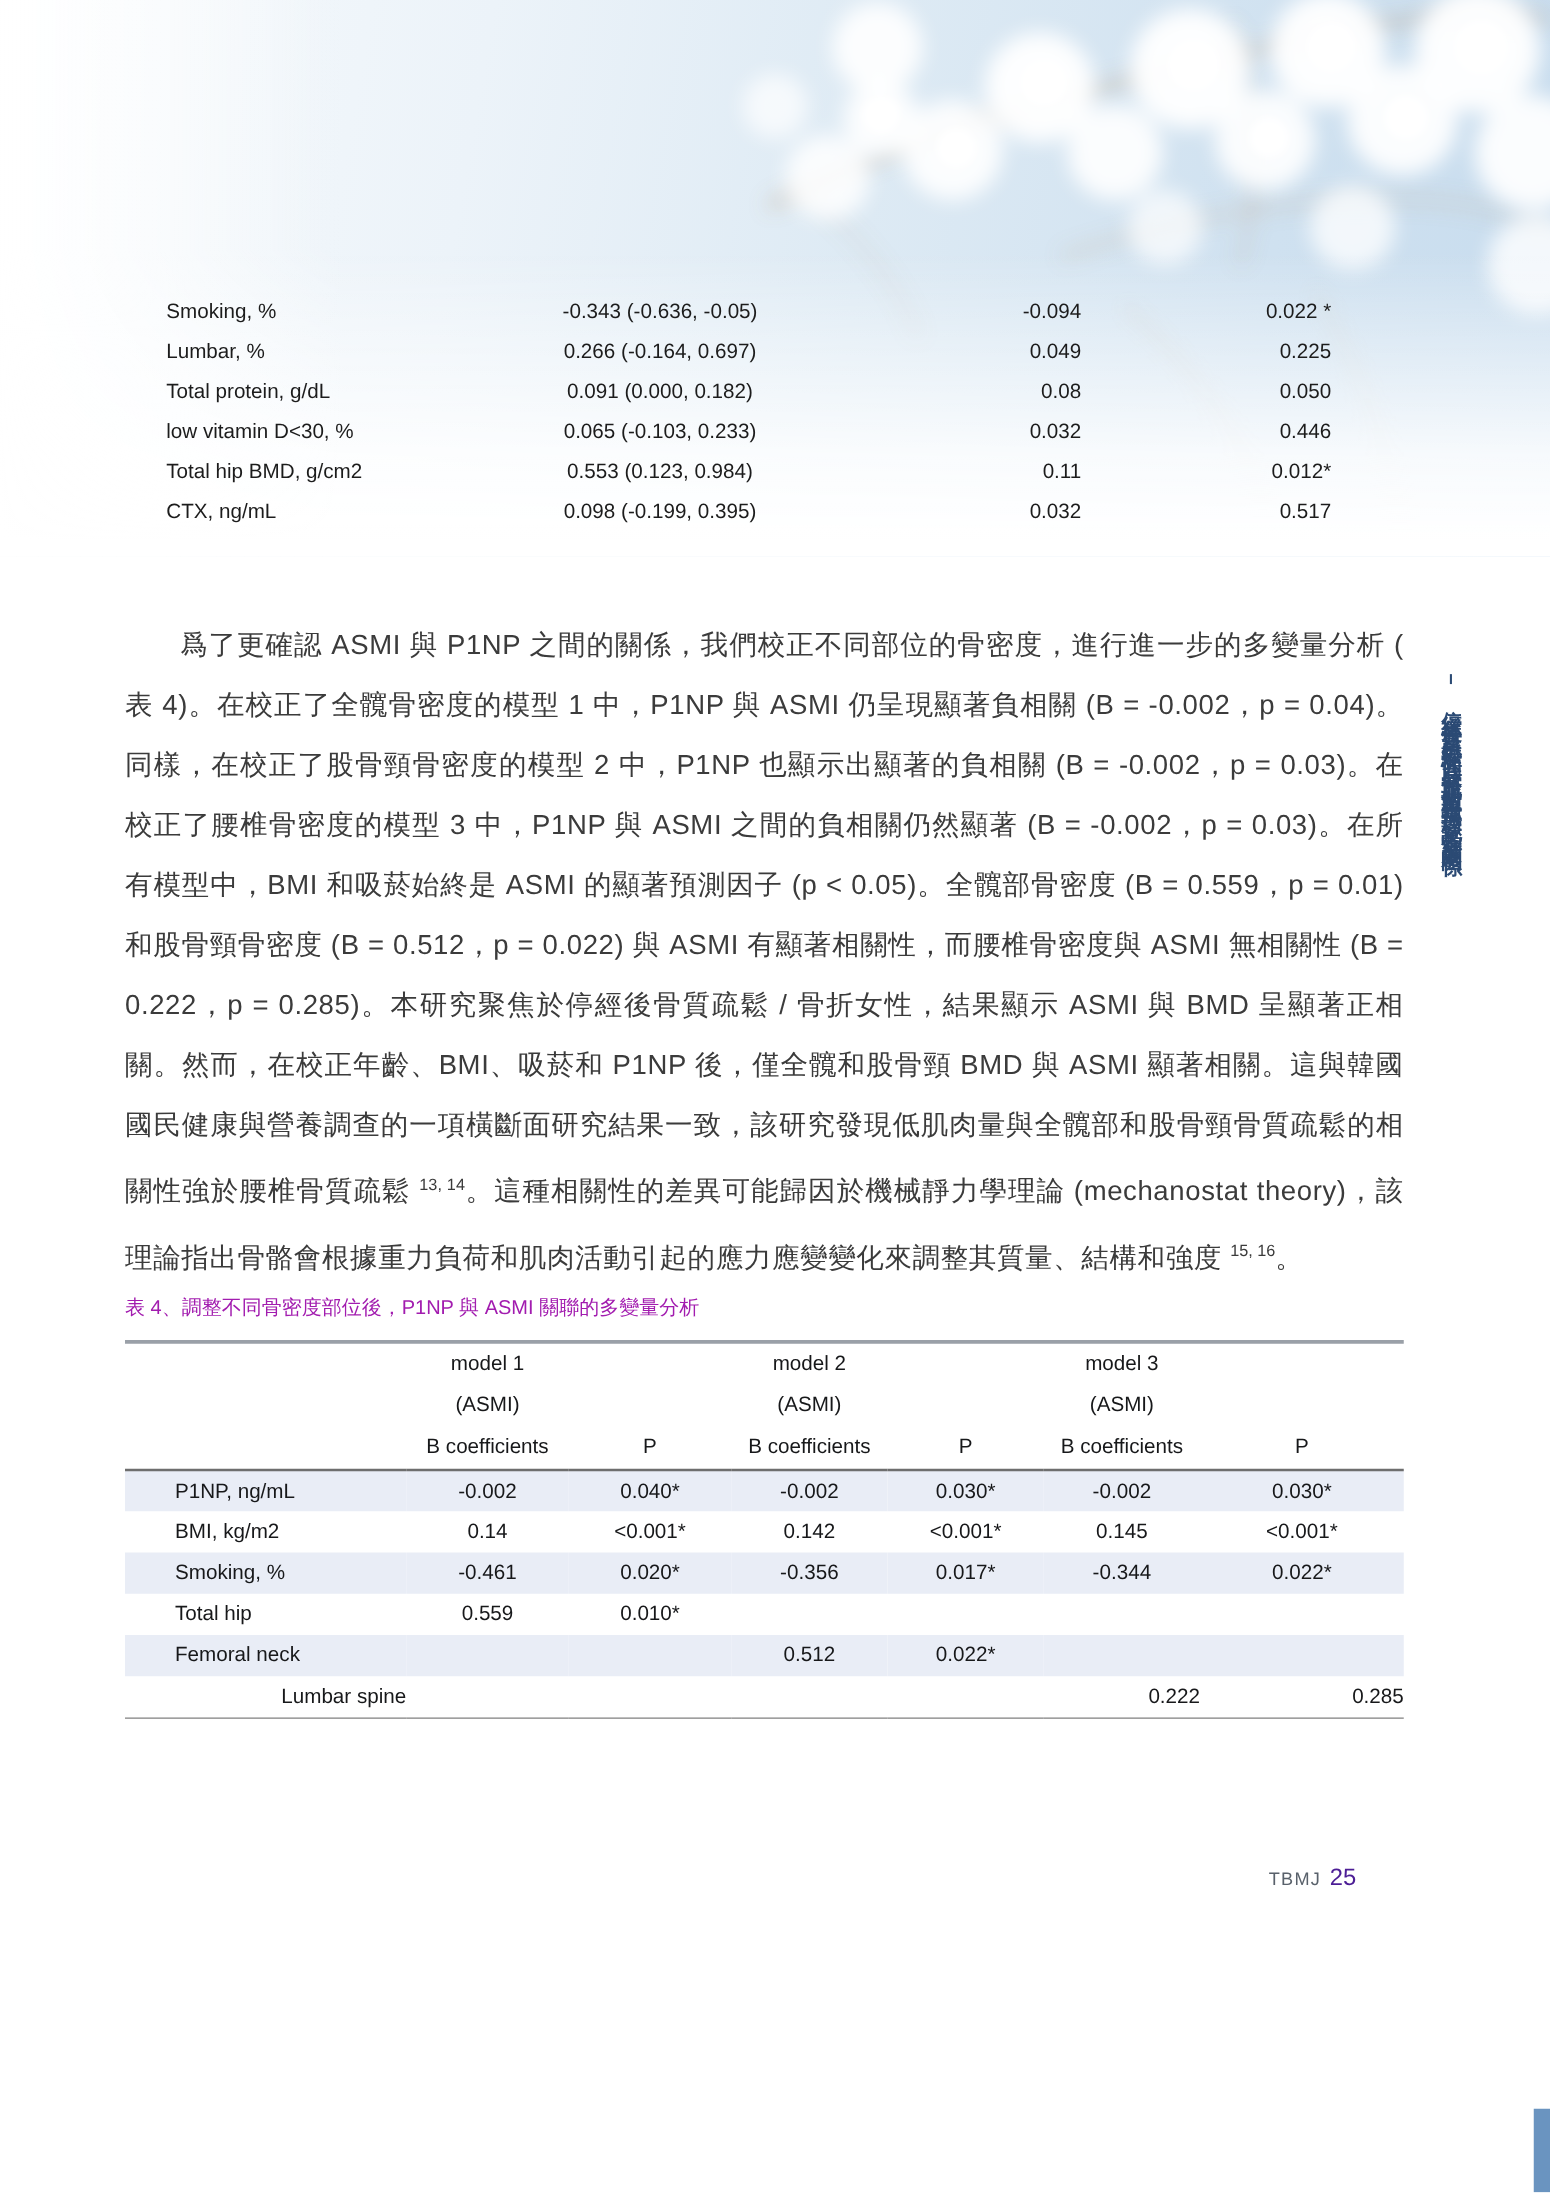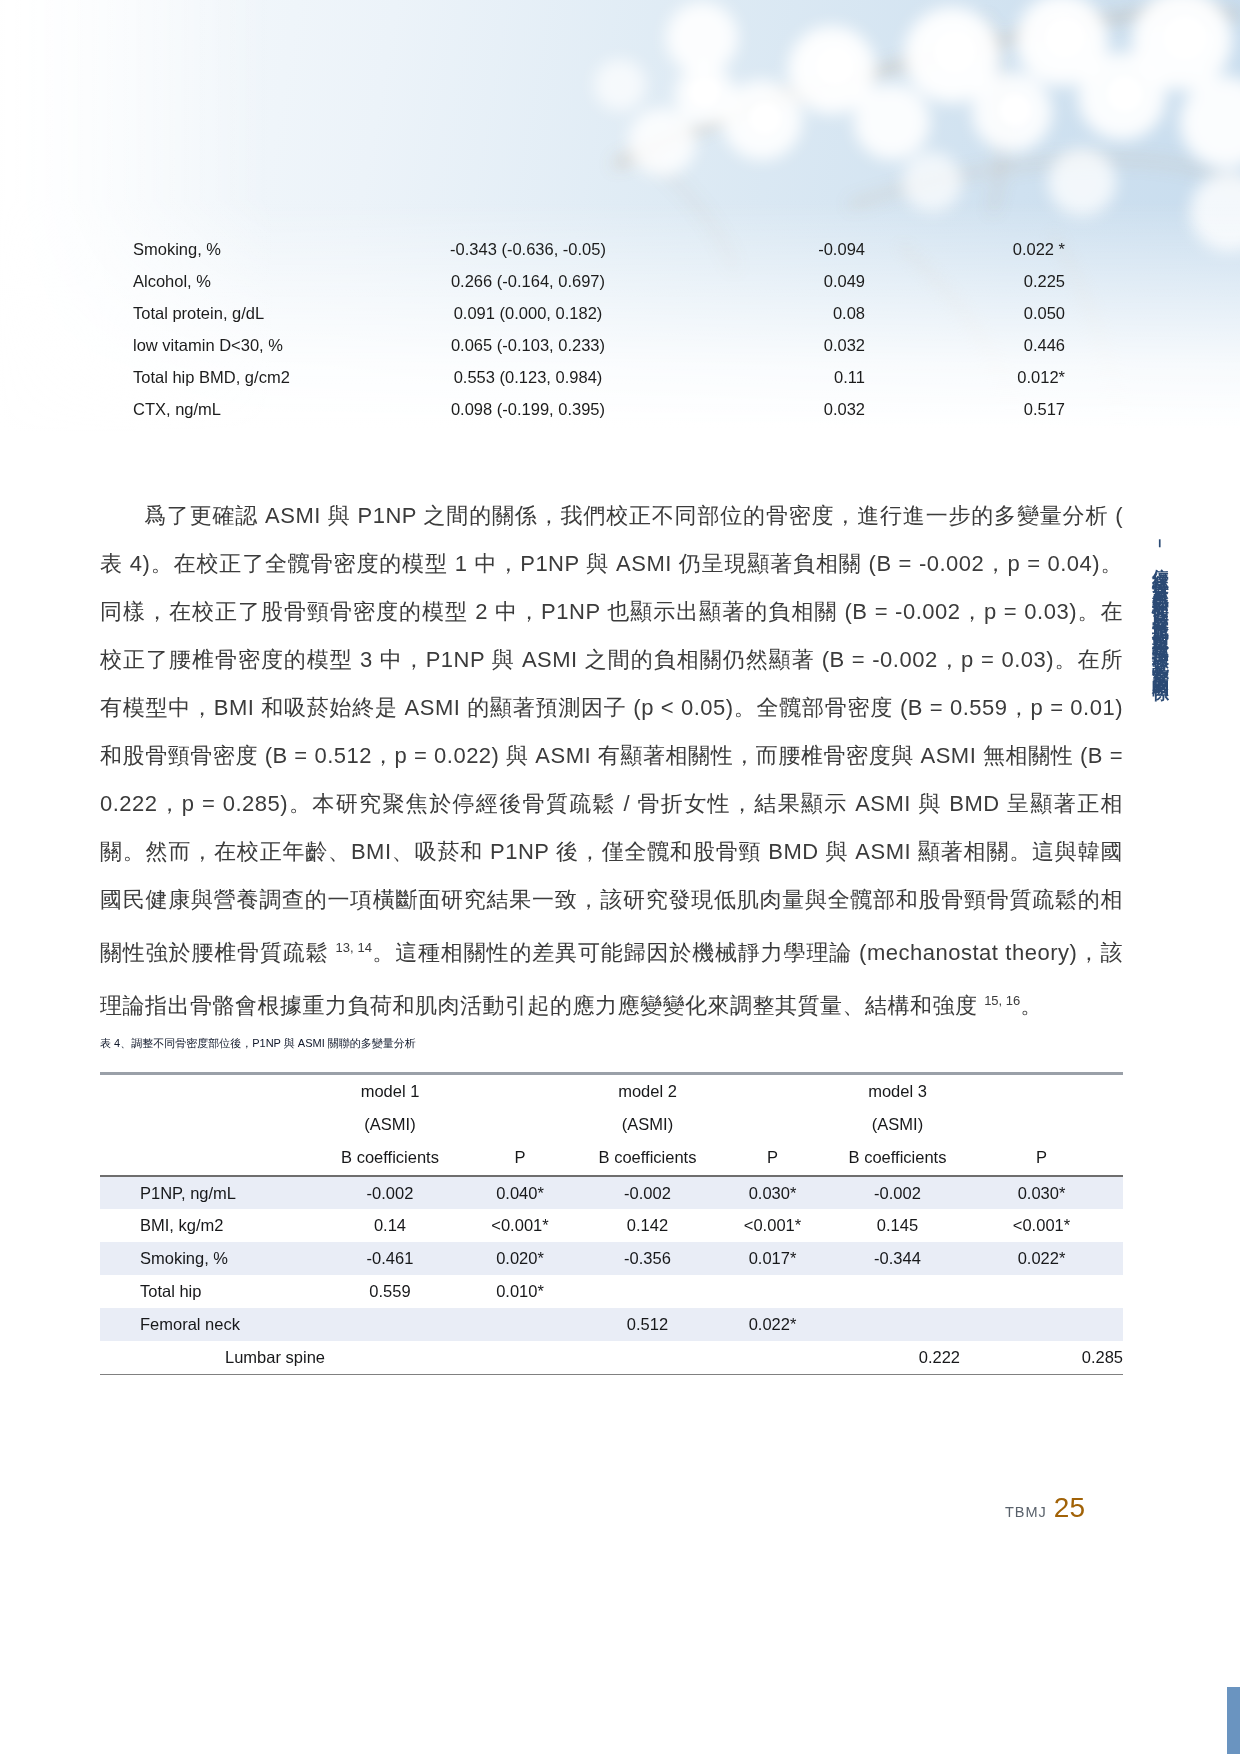--- a/index.html
+++ b/index.html
@@ -38,35 +38,35 @@
   .paragraph sup { font-size:13px; letter-spacing:0; }
 
   
   .vtitle {
     position:absolute; left:1150px; top:535px;
     writing-mode:vertical-rl; text-orientation:mixed;
     font-size:16.5px; letter-spacing:4px; color:#2b4a74; font-weight:bold;
   }
 
   
-  .t4-caption { position:absolute; left:100px; top:1036px; font-size:11px; color:#0f172a; }
+  .t4-caption { position:absolute; left:100px; top:1036px; font-size:16px; color:#a21caf; }
   .t4-wrap { position:absolute; left:100px; top:1072px; width:1023px; border-top:3px solid #9aa0a8; }
   table.t4 { width:100%; border-collapse:collapse; table-layout:fixed; color:#17181a; }
   table.t4 thead td { height:33px; text-align:center; font-size:16.5px; vertical-align:middle; }
   table.t4 thead tr.hdr-sub td { height:32px; }
   table.t4 thead tr.hdr-cols td { height:36px; border-bottom:2px solid #6e6e6e; }
   table.t4 tbody td { height:33px; text-align:center; font-size:16.5px; vertical-align:middle; }
   table.t4 td.lbl { text-align:left; padding-left:40px; }
   table.t4 tbody tr.shaded { background:#e9edf6;padding-left:32px; }
   table.t4 tbody tr:last-child td { border-bottom:1.5px solid #808080;text-align:right; }
 
   
   .footer { position:absolute; top:1492px; left:885px; width:200px; text-align:right; }
   .footer .journal { font-size:14.5px; color:#59616b; letter-spacing:1px; }
-  .footer .pagenum { font-size:28px; color:#a16207; margin-left:7px; }
+  .footer .pagenum { font-size:19px; color:#4c1d95; margin-left:7px; }
 
   .corner-bar { position:absolute; left:1227px; top:1687px; width:13px; height:67px; background:#6a94c0; }
 </style>
 </head>
 <body>
 
 <div class="page">
 
   <div class="bg-photo">
     <svg width="1240" height="445" viewBox="0 0 1240 445">
@@ -120,21 +120,21 @@
   </div>
 
   <div class="top-table">
     <div class="tt-row">
       <span class="tt-label">Smoking, %</span>
       <span class="tt-ci">-0.343 (-0.636, -0.05)</span>
       <span class="tt-beta">-0.094</span>
       <span class="tt-p">0.022 *</span>
     </div>
     <div class="tt-row">
-      <span class="tt-label">Alcohol, %</span>
+      <span class="tt-label">Lumbar, %</span>
       <span class="tt-ci">0.266 (-0.164, 0.697)</span>
       <span class="tt-beta">0.049</span>
       <span class="tt-p">0.225</span>
     </div>
     <div class="tt-row">
       <span class="tt-label">Total protein, g/dL</span>
       <span class="tt-ci">0.091 (0.000, 0.182)</span>
       <span class="tt-beta">0.08</span>
       <span class="tt-p">0.050</span>
     </div>

